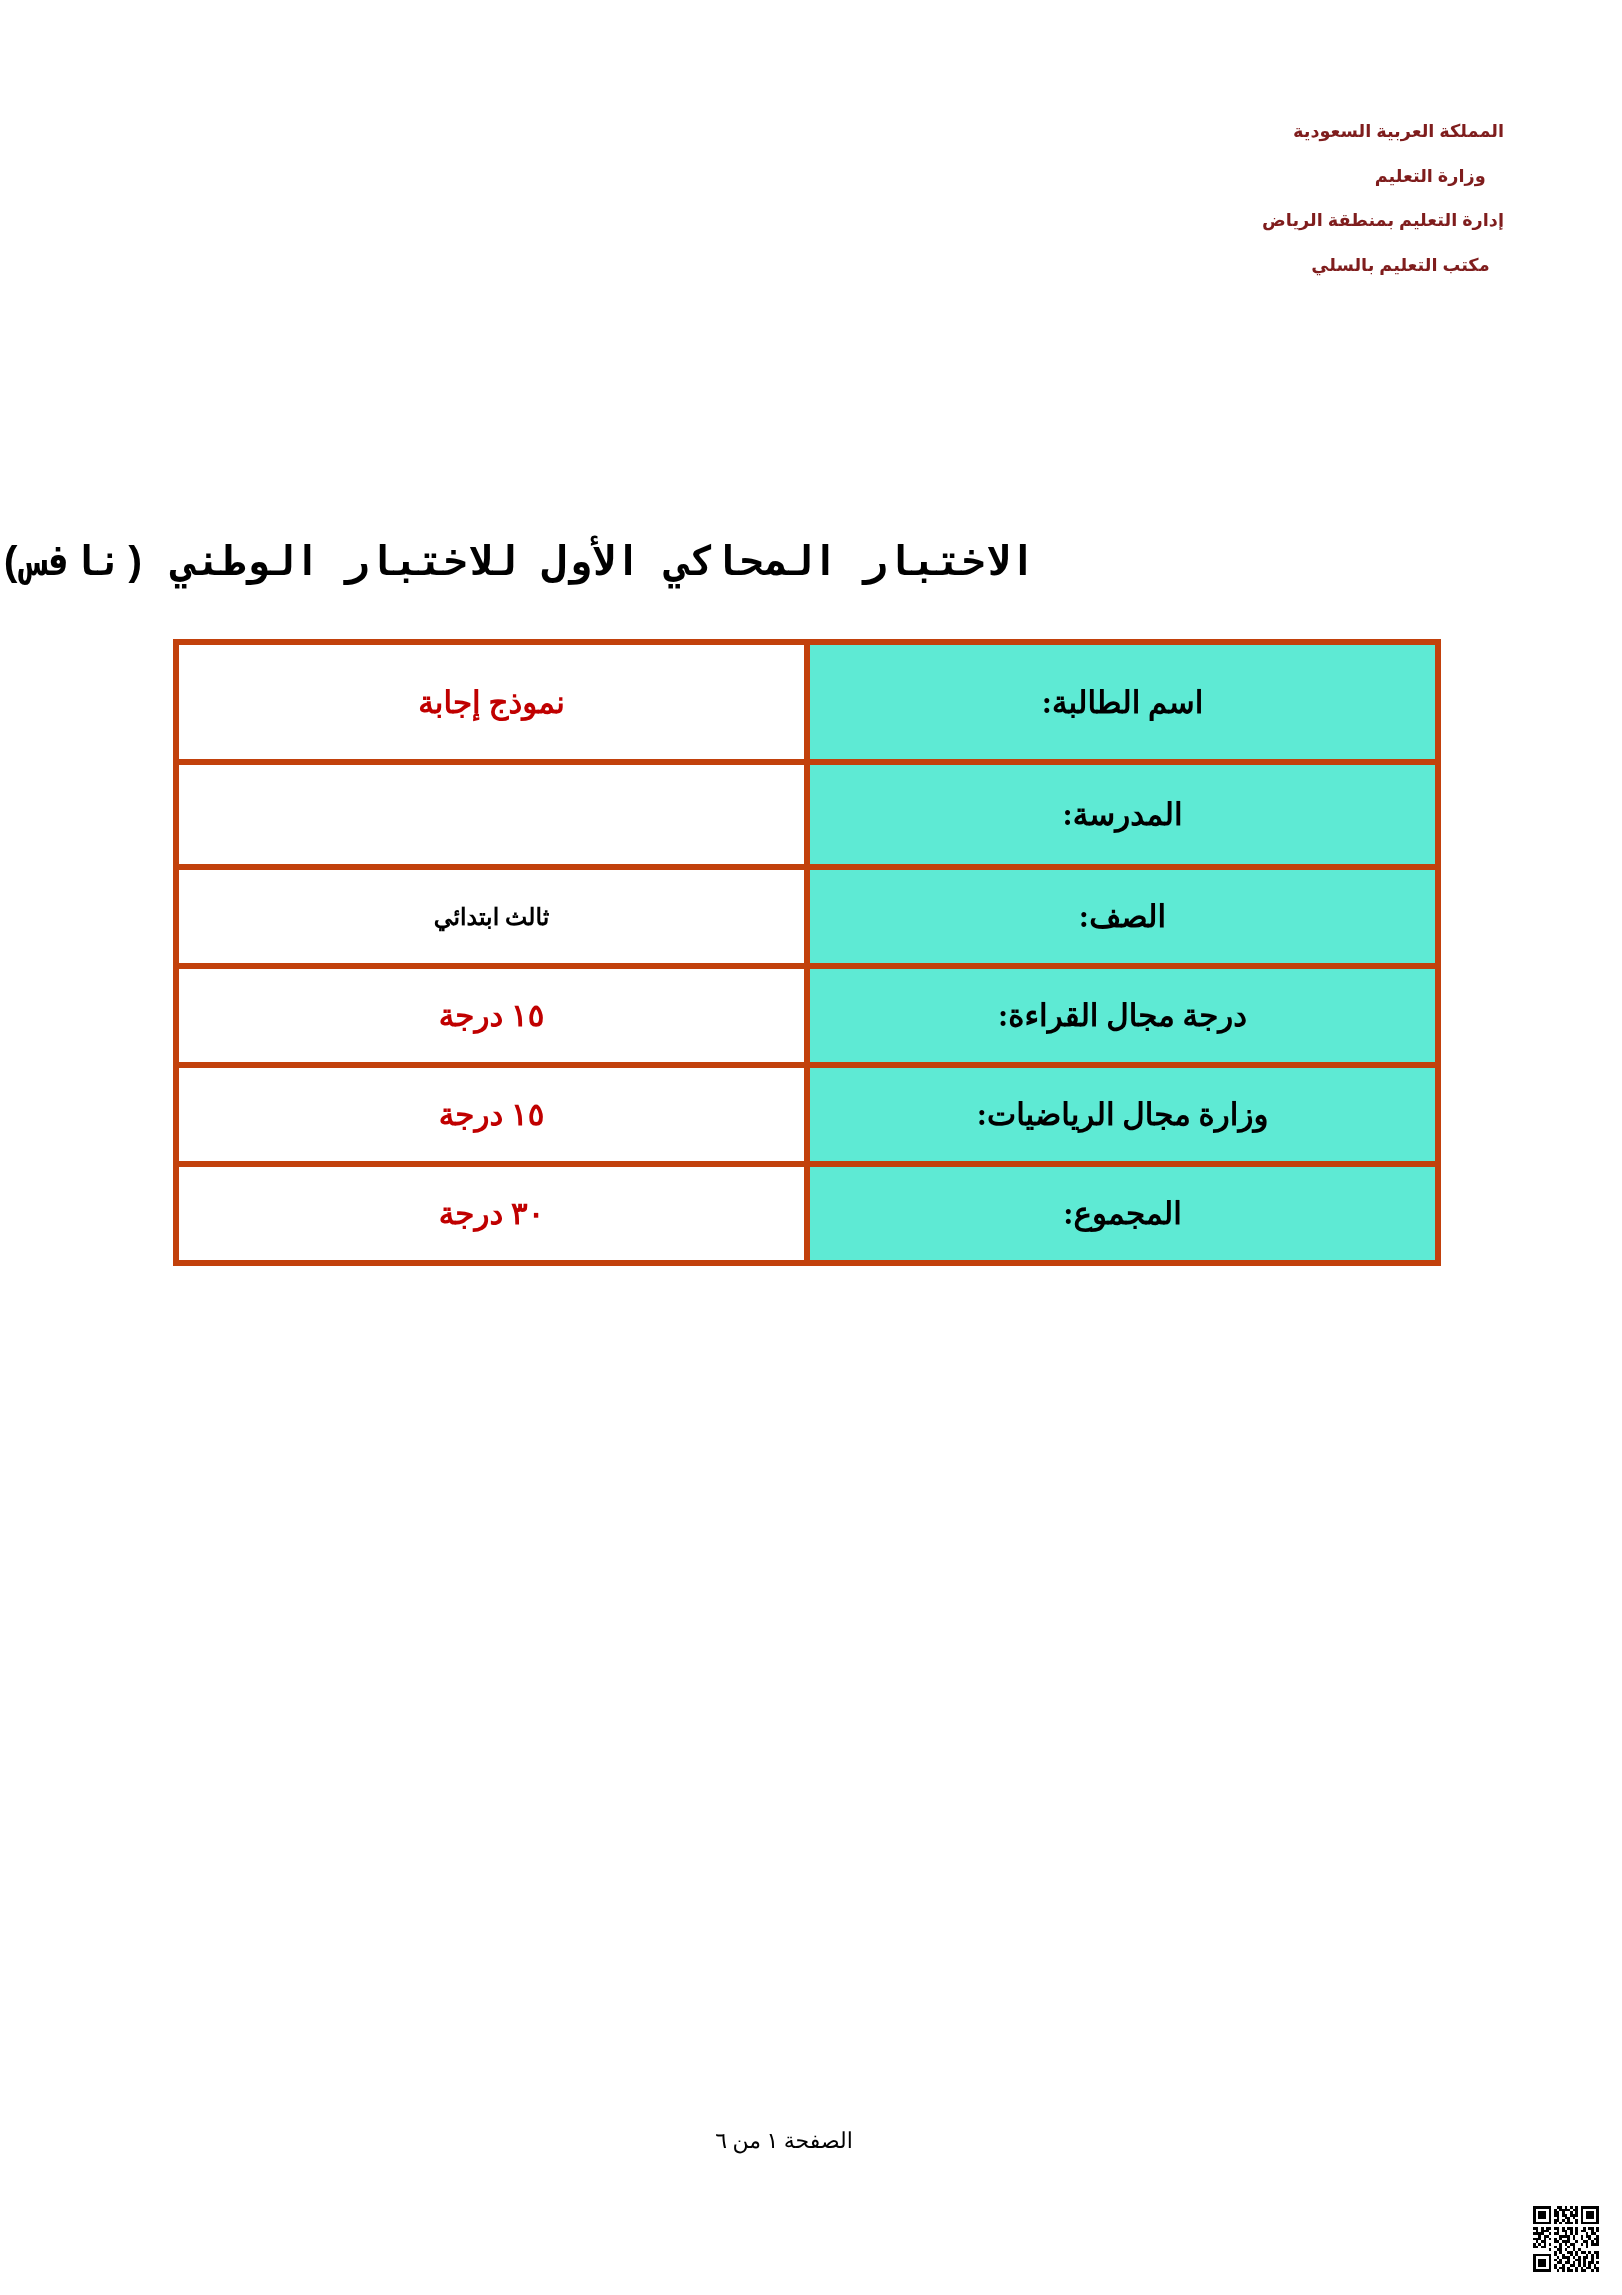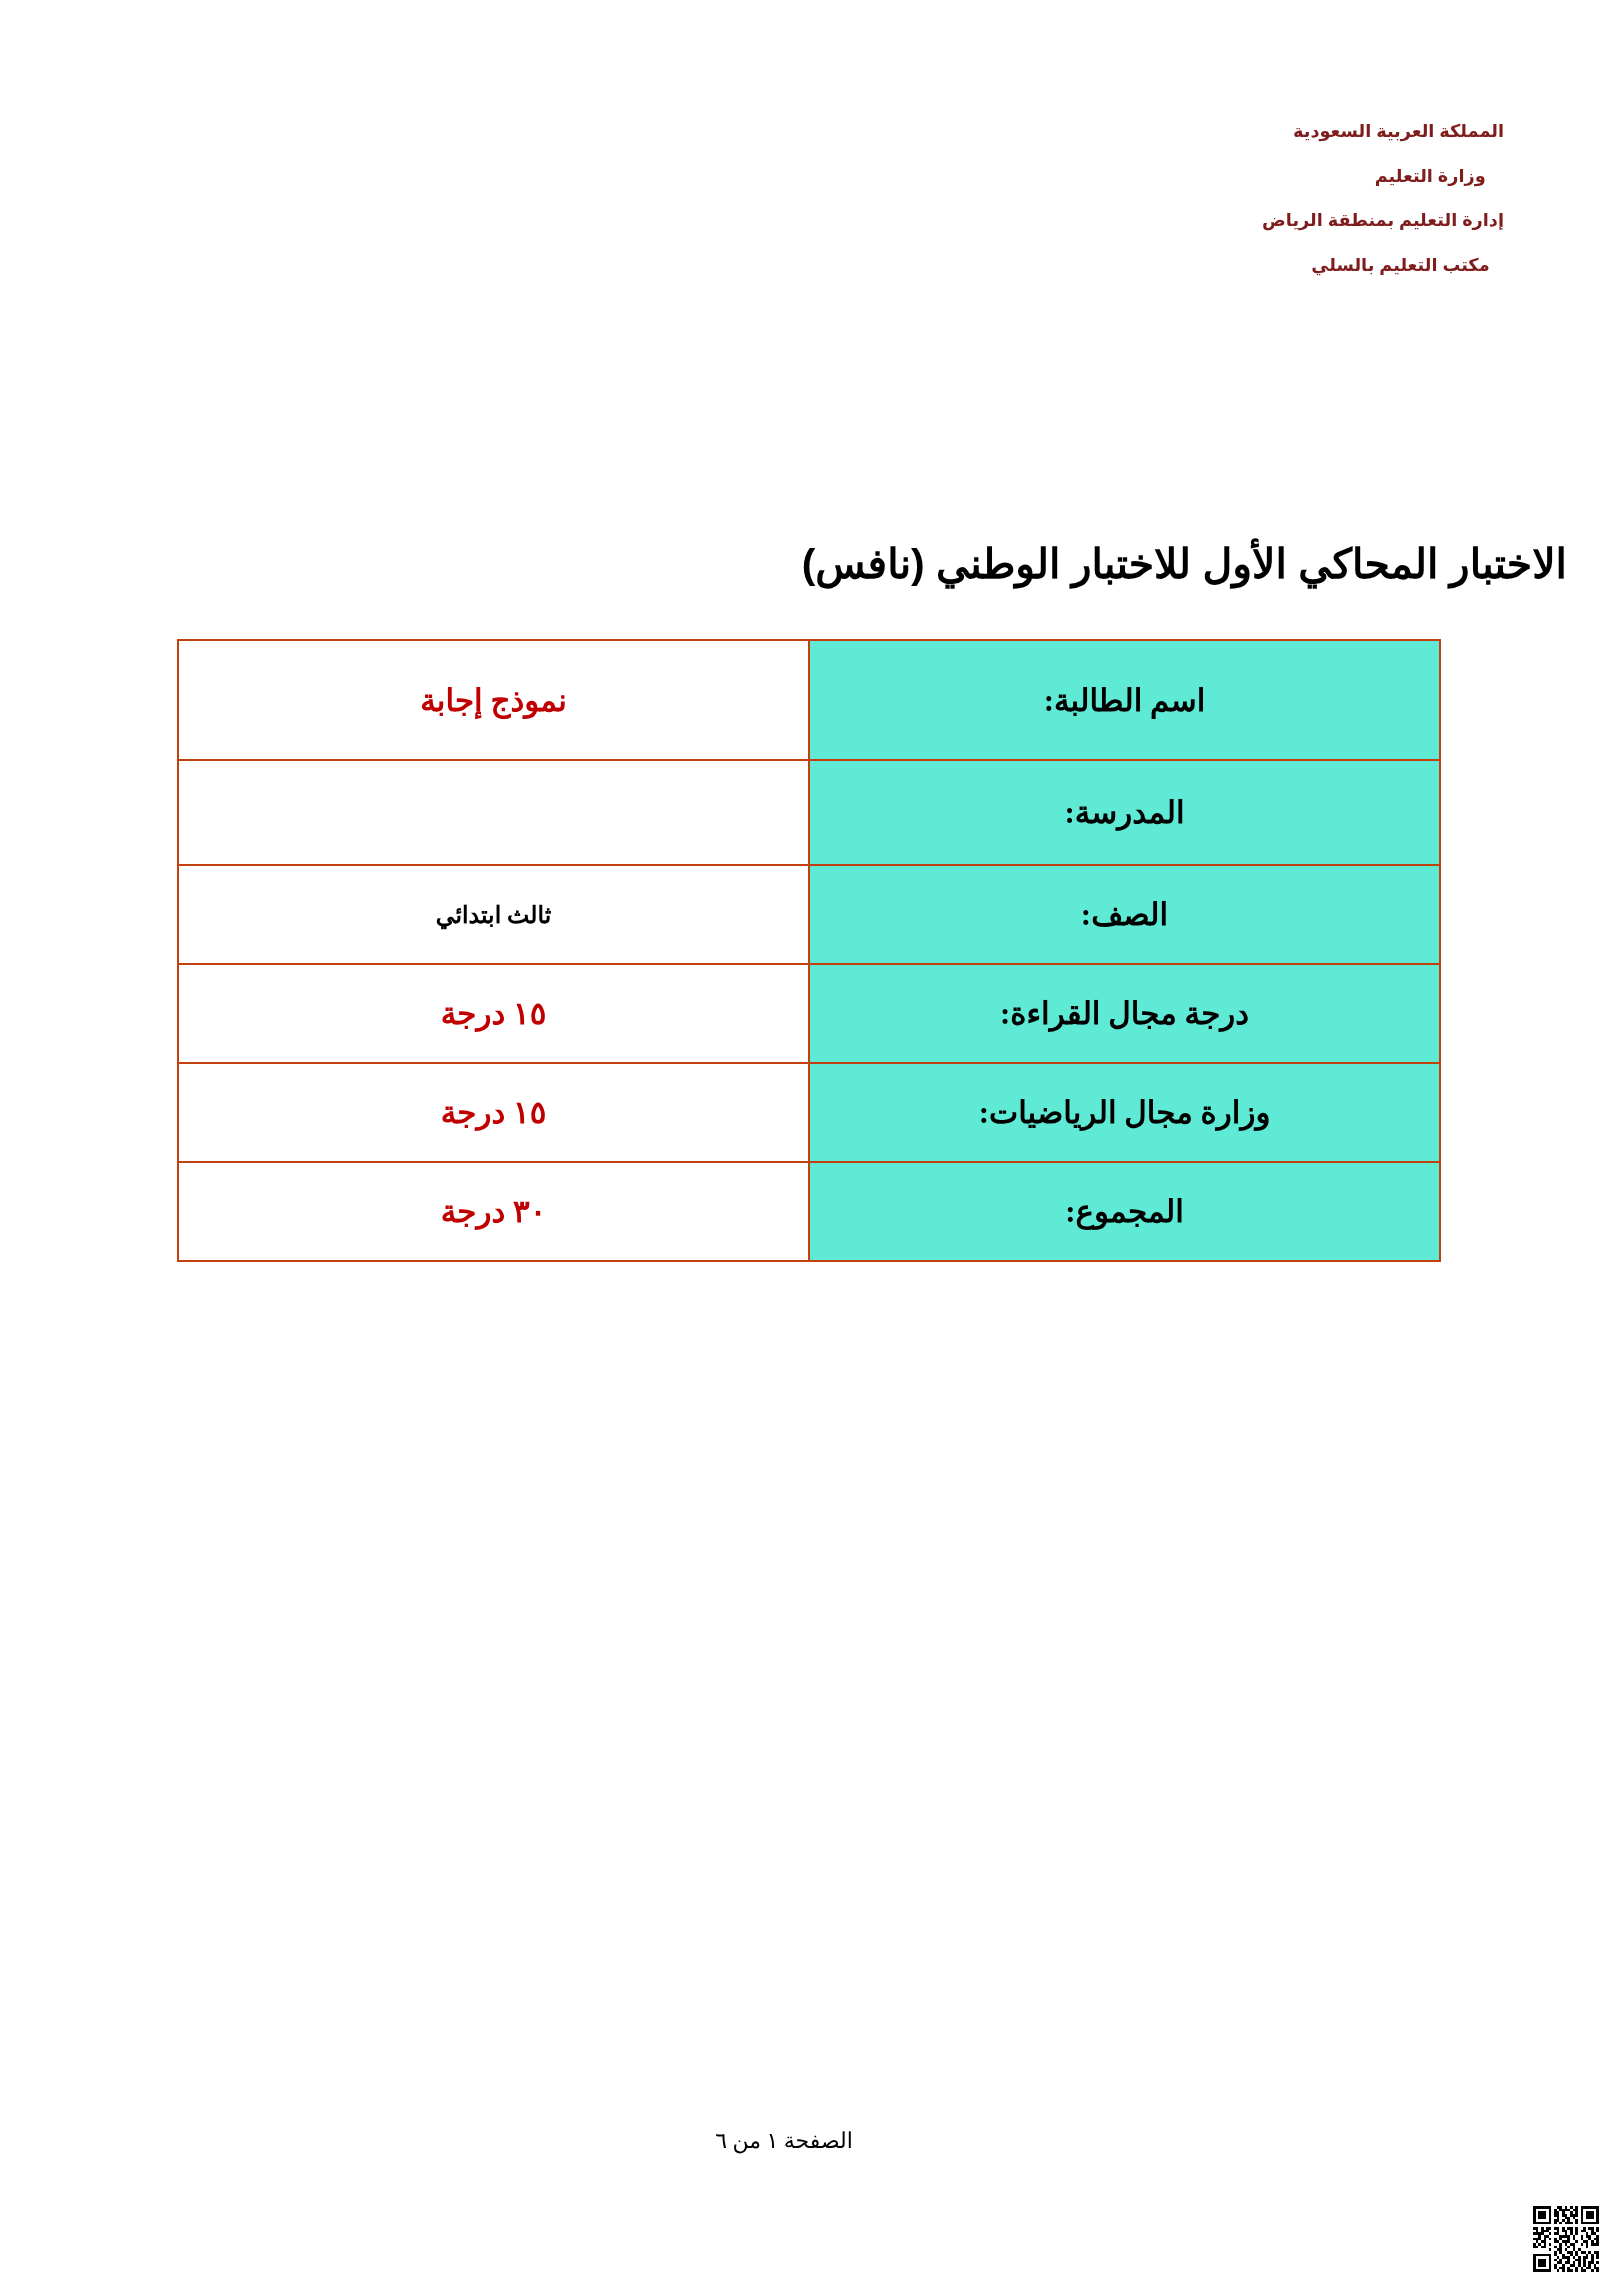--- a/index.html
+++ b/index.html
@@ -42,23 +42,23 @@
   .letterhead .lh-line.indent-2 { padding-right: 18.3px; }
   .letterhead .lh-line.indent-3 { padding-right: 0px; }
   .letterhead .lh-line.indent-4 { padding-right: 14.4px; }
 
   
   .doc-title {
     position: absolute;
     top: 541px;
     left: 0;
     width: 1568px;
-    text-align: right;
+    text-align: left;
     direction: rtl;
-    font-family: Liberation Sans, sans-serif;
+    font-family: Liberation Mono, monospace;
     font-weight: bold;
     font-size: 41px;
     line-height: 1.15;
     color: #000000;
     white-space: nowrap;
   }
 
   
   .info-table-wrap {
     position: absolute;
@@ -66,21 +66,21 @@
     left: 179px;
     width: 1263px;
   }
   table.info-table {
     width: 1263px;
     border-collapse: collapse;
     direction: rtl;
     table-layout: fixed;
   }
   table.info-table td {
-    border: 2px solid #c2410c;
+    border: 6px solid #c2410c;
     padding: 0;
     vertical-align: middle;
     box-sizing: border-box;
   }
   td.label-cell {
     width: 631px;
     background: #5eead4;
     text-align: center;
     font-family: "Liberation Serif", "DejaVu Serif", serif;
     font-weight: bold;

